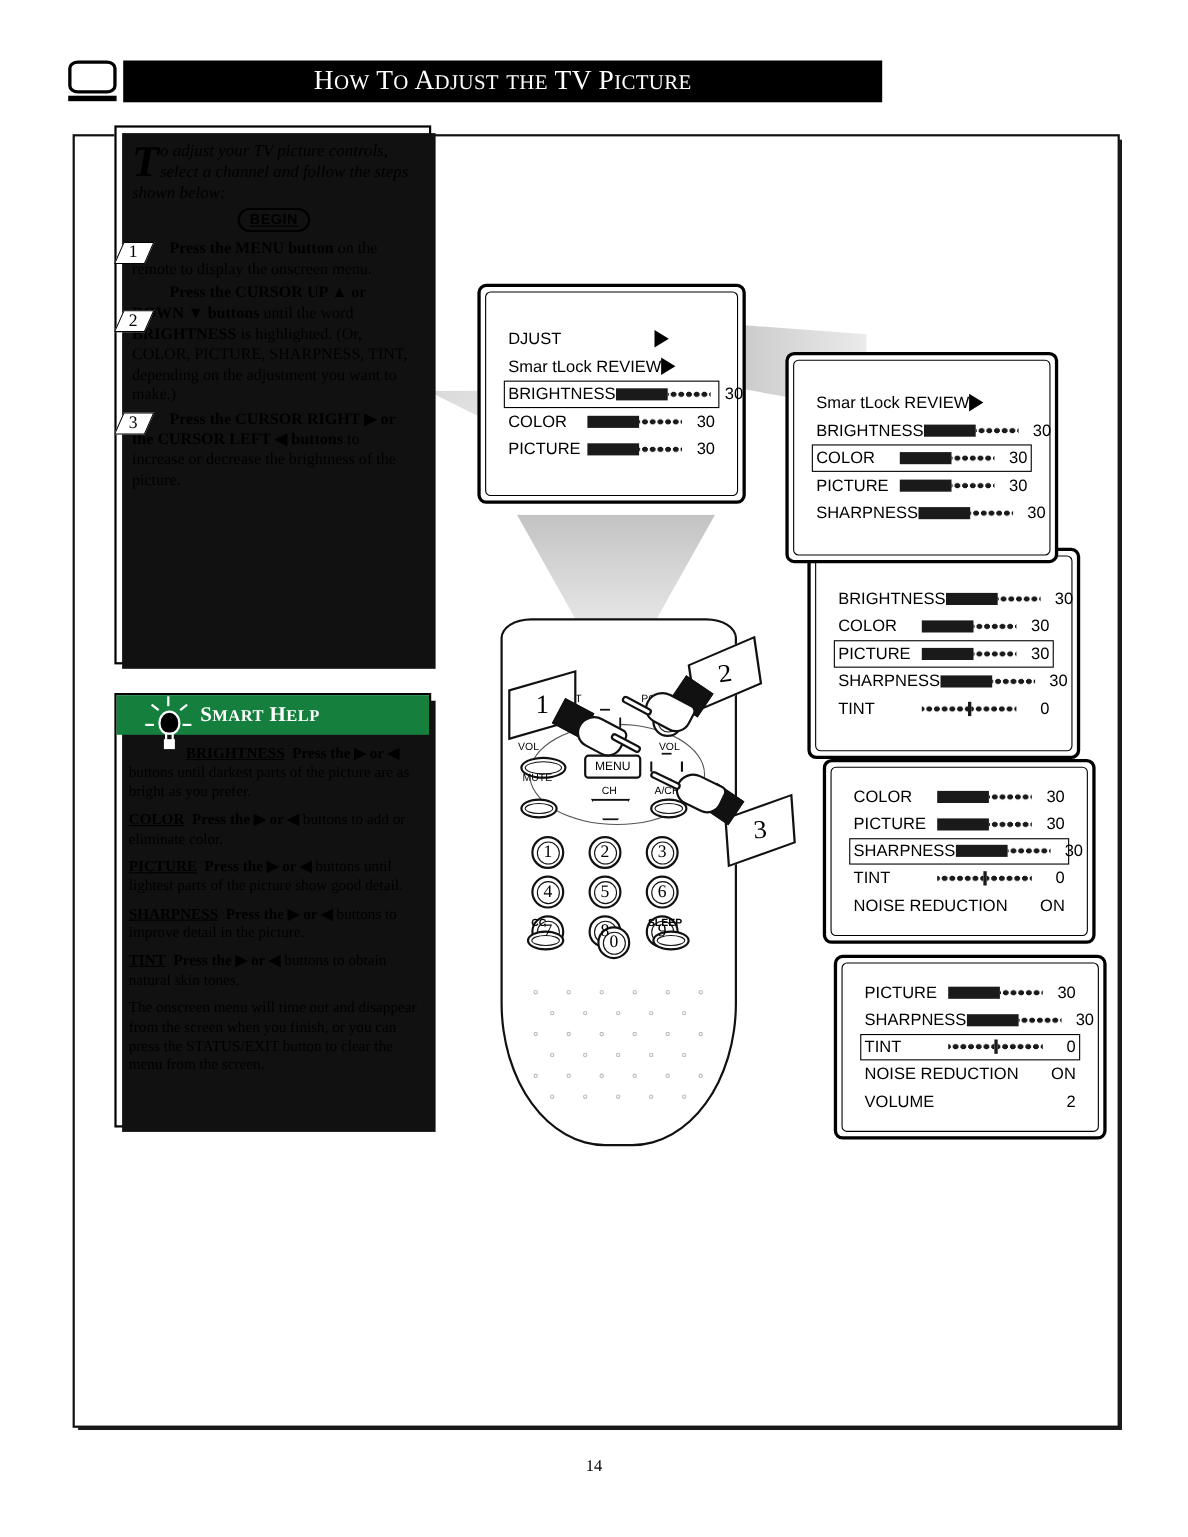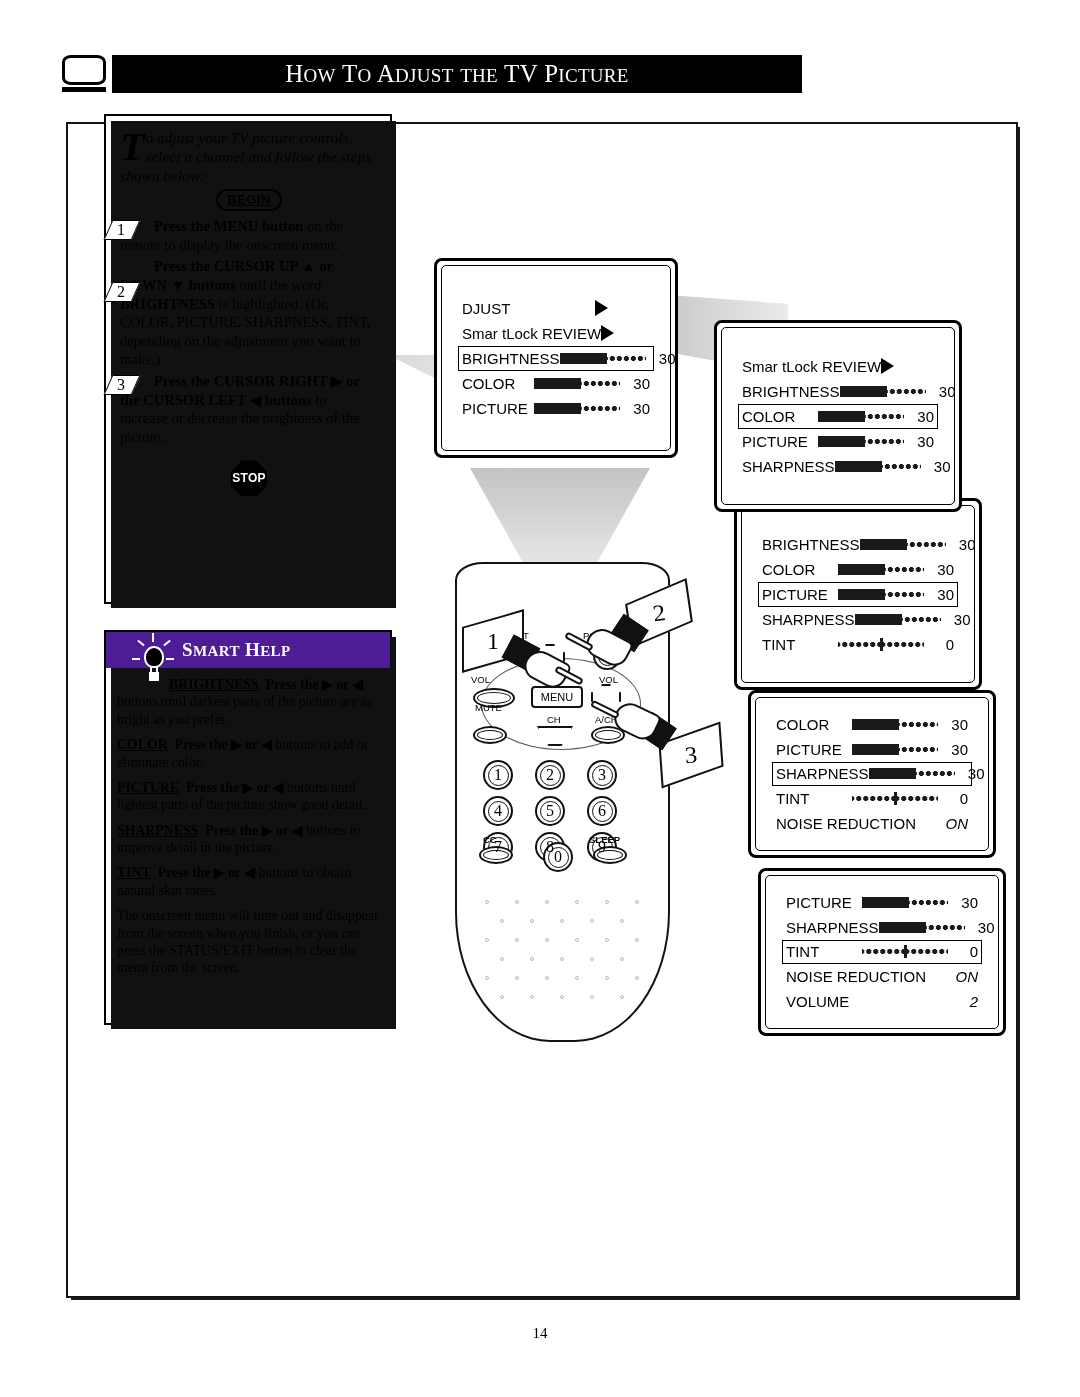--- a/index.html
+++ b/index.html
@@ -144,21 +144,21 @@
     width: 288px; height: 395px;
     background: #fff;
     border: 2px solid #000;
     z-index: 6;
   }
   #smart-help::after {
     content:""; position:absolute; left:5px; top:5px; right:-6px; bottom:-6px;
     background:#111; z-index:-1;
   }
   #sh-header {
-    background:#4c1d95; color:#fff; height:36px;
+    background:#15803d; color:#fff; height:36px;
     display:flex; align-items:center;
     position: relative;
   }
   #sh-title {
     font-family:"Liberation Serif", serif; font-weight:bold;
     font-size: 19px; letter-spacing:.4px; margin-left: 76px;
   }
   #sh-title .sc{ font-size:15px; }
   .bulb {
     position:absolute; left: 30px; top: 6px; width: 34px; height: 46px;
@@ -254,21 +254,21 @@
     background-repeat: repeat-x;
     background-position: center;
   }
   .osd-gauge.center .tick {
     width: 3px; height: 13px; background:#1a1a1a;
   }
   .osd-val {
     width: 30px; text-align:right; flex: 0 0 auto;
     font-family:"Liberation Sans", sans-serif; font-size: 15px;
   }
-  .osd-val.wide { width: 46px; font-style: italic; }
+  .osd-val.wide { width: 46px; }
   .tri {
     width:0;height:0;border-left:13px solid #000;
     border-top:8px solid transparent;border-bottom:8px solid transparent;
     margin-right: 12px;
   }
 
   #osd1 { left: 434px; top: 258px; width: 244px; height: 200px; }
   #osd2 { left: 714px; top: 320px; width: 248px; height: 192px; }
   #osd3 { left: 734px; top: 498px; width: 248px; height: 192px; }
   #osd4 { left: 748px; top: 690px; width: 248px; height: 168px; }
@@ -430,23 +430,20 @@
         <div class="step-body"><b>Press the CURSOR UP ▲ or DOWN ▼ buttons</b> until the word <b>BRIGHTNESS</b> is highlighted. (Or, COLOR, PICTURE, SHARPNESS, TINT, depending on the adjustment you want to make.)</div>
       </div>
       <div class="step step3">
         <div class="marker">
           <div class="dia"></div>
           <span>3</span>
         </div>
         <div class="step-body"><b>Press the CURSOR RIGHT ▶ or the CURSOR LEFT ◀ buttons</b> to increase or decrease the brightness of the picture.</div>
       </div>
     </div>
-  <div class="stop-wrap">
-    <span class="stop-sign">STOP</span>
-  </div>
 </div>
 
 <div id="smart-help">
   <div id="sh-header">
     <div class="bulb">
       <i class="r1"></i>
         <i class="r2"></i>
         <i class="r3"></i>
         <i class="r4"></i>
         <i class="r5"></i>

